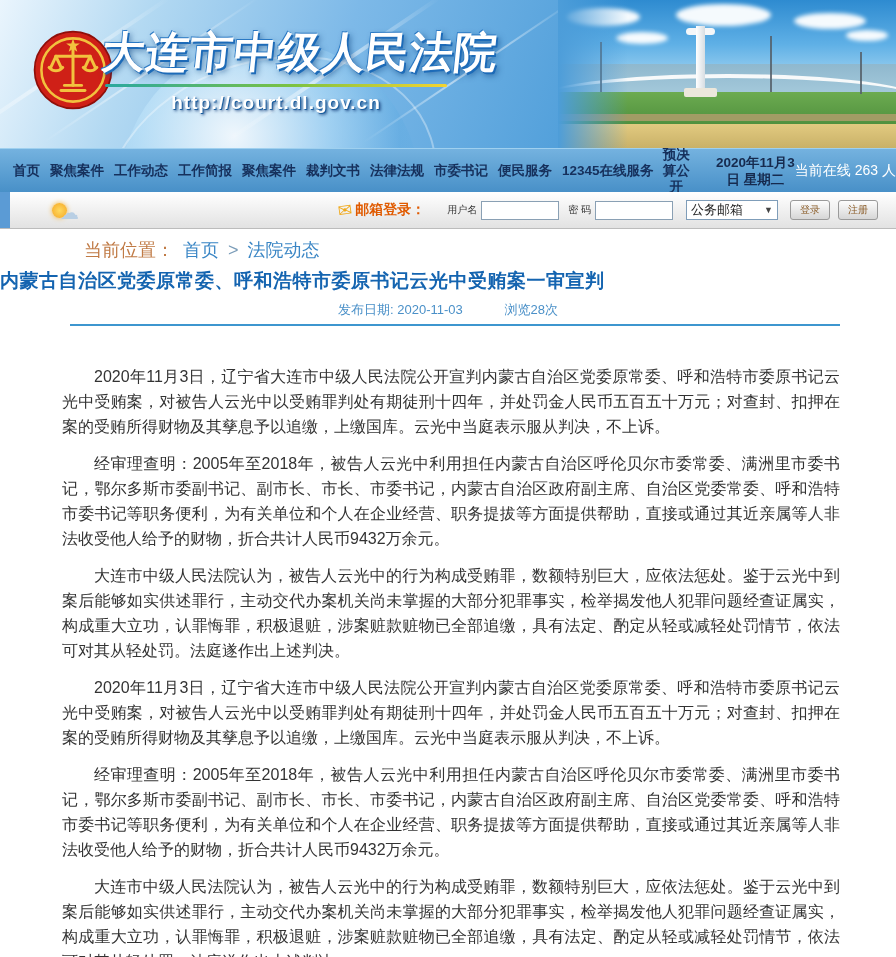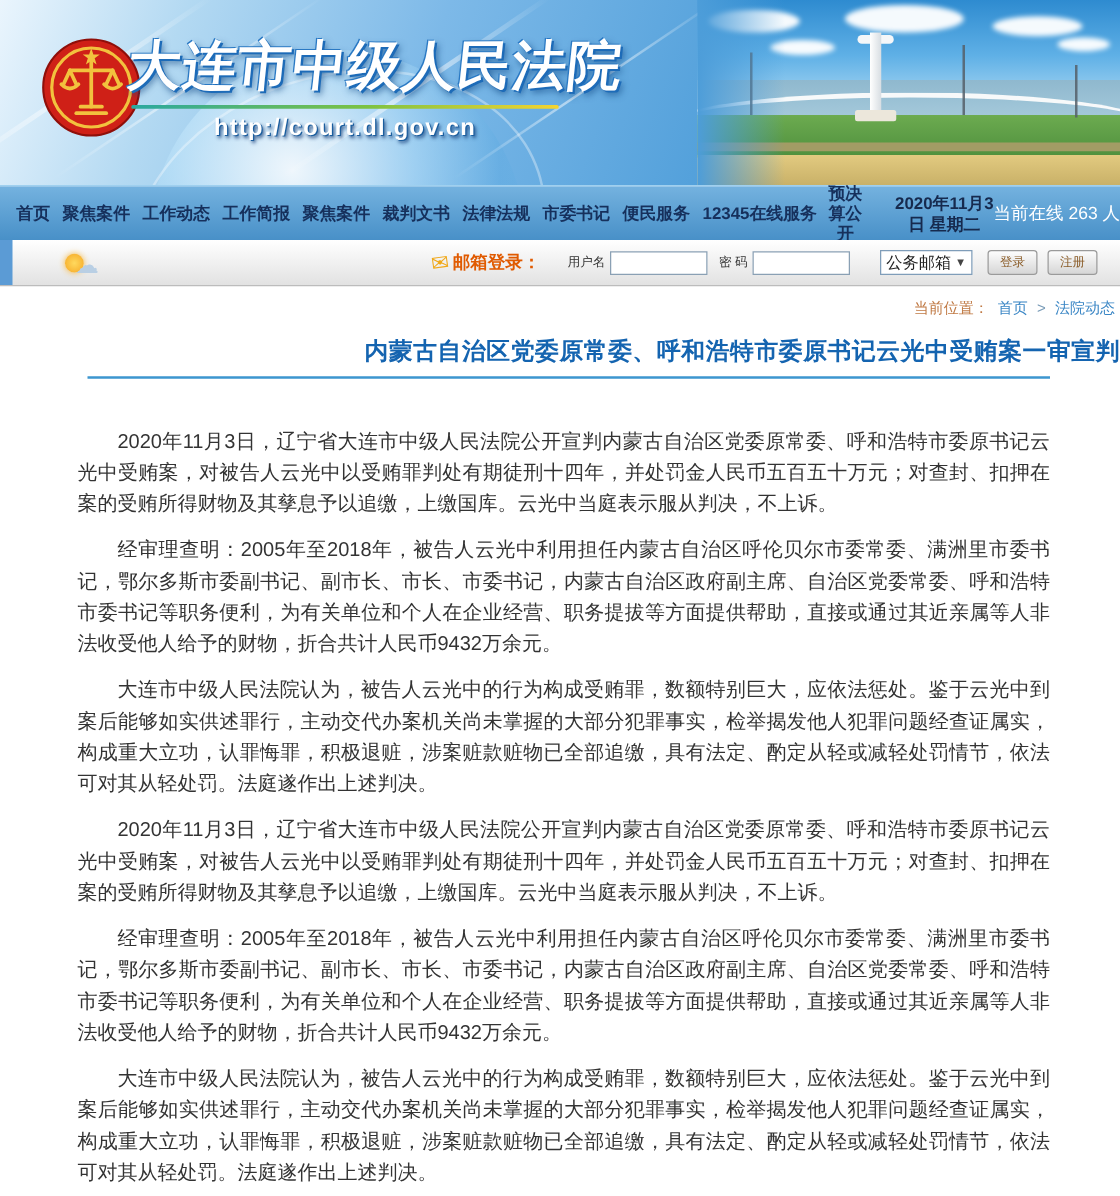--- a/index.html
+++ b/index.html
@@ -65,36 +65,36 @@
   .weather { display: flex; align-items: center; margin-left: 52px; }
   .sun { display: inline-block; width: 15px; height: 15px; border-radius: 50%;
     background: radial-gradient(#ffd95e, #f5a623); box-shadow: 0 0 5px #f7b63a; }
   .cloud-glyph { color: #b9cfe4; font-size: 19px; margin-left: -7px; margin-top: 4px; }
   .spacer { flex: 1; }
   .mail-icon { color: #f0a818; font-size: 17px; margin-right: 3px; transform: rotate(-8deg); }
   .email-login { color: #e05a00; font-weight: bold; font-size: 14px; margin-right: 22px; white-space: nowrap; }
   .fld-label { color: #333; font-size: 10px; margin-right: 4px; white-space: nowrap; }
   .fld { width: 78px; height: 19px; border: 1px solid #8aa0b4; background: #fff; margin-right: 9px;
     font-size: 12px; padding: 0 3px; }
-  .select-box { display: inline-flex; justify-content: space-between; align-items: center; width: 74px;
+  .select-box { display: inline-flex; justify-content: space-between; align-items: center; width: 92px;
     height: 20px; border: 1px solid #7f9db9; background: #fff; font-size: 13px; color: #222;
-    padding: 0 4px; margin: 0 12px 0 15px; cursor: pointer; }
+    padding: 0 4px; margin: 0 12px 0 4px; cursor: pointer; }
   .select-box .arrow { font-size: 9px; color: #444; }
   .btn { border: 1px solid #9a9a9a; border-radius: 3px; background: linear-gradient(#fdfdfd, #d6d6d6);
     font-size: 10px; color: #8a5c28; padding: 2px 9px; margin-right: 8px; cursor: pointer;
     font-family: "Liberation Sans", sans-serif; }
   .login-right { display: flex; align-items: center; margin-left: auto; padding-right: 10px; }
 
   
   .content { background: #fff; }
-  .breadcrumb { margin: 9px 0 0 84px; font-size: 12px; height: 18px; text-align: right; }
+  .breadcrumb { margin: 9px 0 0 84px; font-size: 18px; height: 18px; }
   .bc-label { color: #c07a45; }
   .bc-link { color: #3a86c5; text-decoration: none; cursor: pointer; margin: 0 4px; }
   .bc-sep { color: #7a9cb8; }
-  .article-title { margin-top: 12px; text-align: right; font-size: 19px; font-weight: bold;
+  .article-title { margin-top: 12px; text-align: left; font-size: 19px; font-weight: bold;
     color: #1464b0; letter-spacing: .5px; }
   .article-meta { margin-top: 7px; text-align: center; font-size: 13px; color: #4a90c8; height: 16px; }
   .article-meta .views { margin-left: 38px; }
   .title-rule { margin: 7px 56px 0 70px; border-top: 2px solid #3d96cf; }
   .article-body { margin-top: 38px; padding: 0 56px 0 62px; font-size: 16px; line-height: 25px; color: #333; }
   .article-body p { text-indent: 2em; text-align: justify; margin-bottom: 12px; }
 </style>
 </head>
 <body>
 
@@ -194,20 +194,24 @@
 
   <main class="content">
     <div class="breadcrumb">
       <span class="bc-label">当前位置：</span>
       <a class="bc-link">首页</a>
       <span class="bc-sep">&gt;</span>
       <a class="bc-link">法院动态</a>
     </div>
 
     <h1 class="article-title">内蒙古自治区党委原常委、呼和浩特市委原书记云光中受贿案一审宣判</h1>
+    <div class="article-meta">
+      <span>发布日期: 2020-11-03</span>
+      <span class="views">浏览28次</span>
+    </div>
     <div class="title-rule"></div>
 
     <article class="article-body">
       <p>2020年11月3日，辽宁省大连市中级人民法院公开宣判内蒙古自治区党委原常委、呼和浩特市委原书记云光中受贿案，对被告人云光中以受贿罪判处有期徒刑十四年，并处罚金人民币五百五十万元；对查封、扣押在案的受贿所得财物及其孳息予以追缴，上缴国库。云光中当庭表示服从判决，不上诉。</p>
       <p>经审理查明：2005年至2018年，被告人云光中利用担任内蒙古自治区呼伦贝尔市委常委、满洲里市委书记，鄂尔多斯市委副书记、副市长、市长、市委书记，内蒙古自治区政府副主席、自治区党委常委、呼和浩特市委书记等职务便利，为有关单位和个人在企业经营、职务提拔等方面提供帮助，直接或通过其近亲属等人非法收受他人给予的财物，折合共计人民币9432万余元。</p>
       <p>大连市中级人民法院认为，被告人云光中的行为构成受贿罪，数额特别巨大，应依法惩处。鉴于云光中到案后能够如实供述罪行，主动交代办案机关尚未掌握的大部分犯罪事实，检举揭发他人犯罪问题经查证属实，构成重大立功，认罪悔罪，积极退赃，涉案赃款赃物已全部追缴，具有法定、酌定从轻或减轻处罚情节，依法可对其从轻处罚。法庭遂作出上述判决。</p>
       <p>2020年11月3日，辽宁省大连市中级人民法院公开宣判内蒙古自治区党委原常委、呼和浩特市委原书记云光中受贿案，对被告人云光中以受贿罪判处有期徒刑十四年，并处罚金人民币五百五十万元；对查封、扣押在案的受贿所得财物及其孳息予以追缴，上缴国库。云光中当庭表示服从判决，不上诉。</p>
       <p>经审理查明：2005年至2018年，被告人云光中利用担任内蒙古自治区呼伦贝尔市委常委、满洲里市委书记，鄂尔多斯市委副书记、副市长、市长、市委书记，内蒙古自治区政府副主席、自治区党委常委、呼和浩特市委书记等职务便利，为有关单位和个人在企业经营、职务提拔等方面提供帮助，直接或通过其近亲属等人非法收受他人给予的财物，折合共计人民币9432万余元。</p>
       <p>大连市中级人民法院认为，被告人云光中的行为构成受贿罪，数额特别巨大，应依法惩处。鉴于云光中到案后能够如实供述罪行，主动交代办案机关尚未掌握的大部分犯罪事实，检举揭发他人犯罪问题经查证属实，构成重大立功，认罪悔罪，积极退赃，涉案赃款赃物已全部追缴，具有法定、酌定从轻或减轻处罚情节，依法可对其从轻处罚。法庭遂作出上述判决。</p>
     </article>

